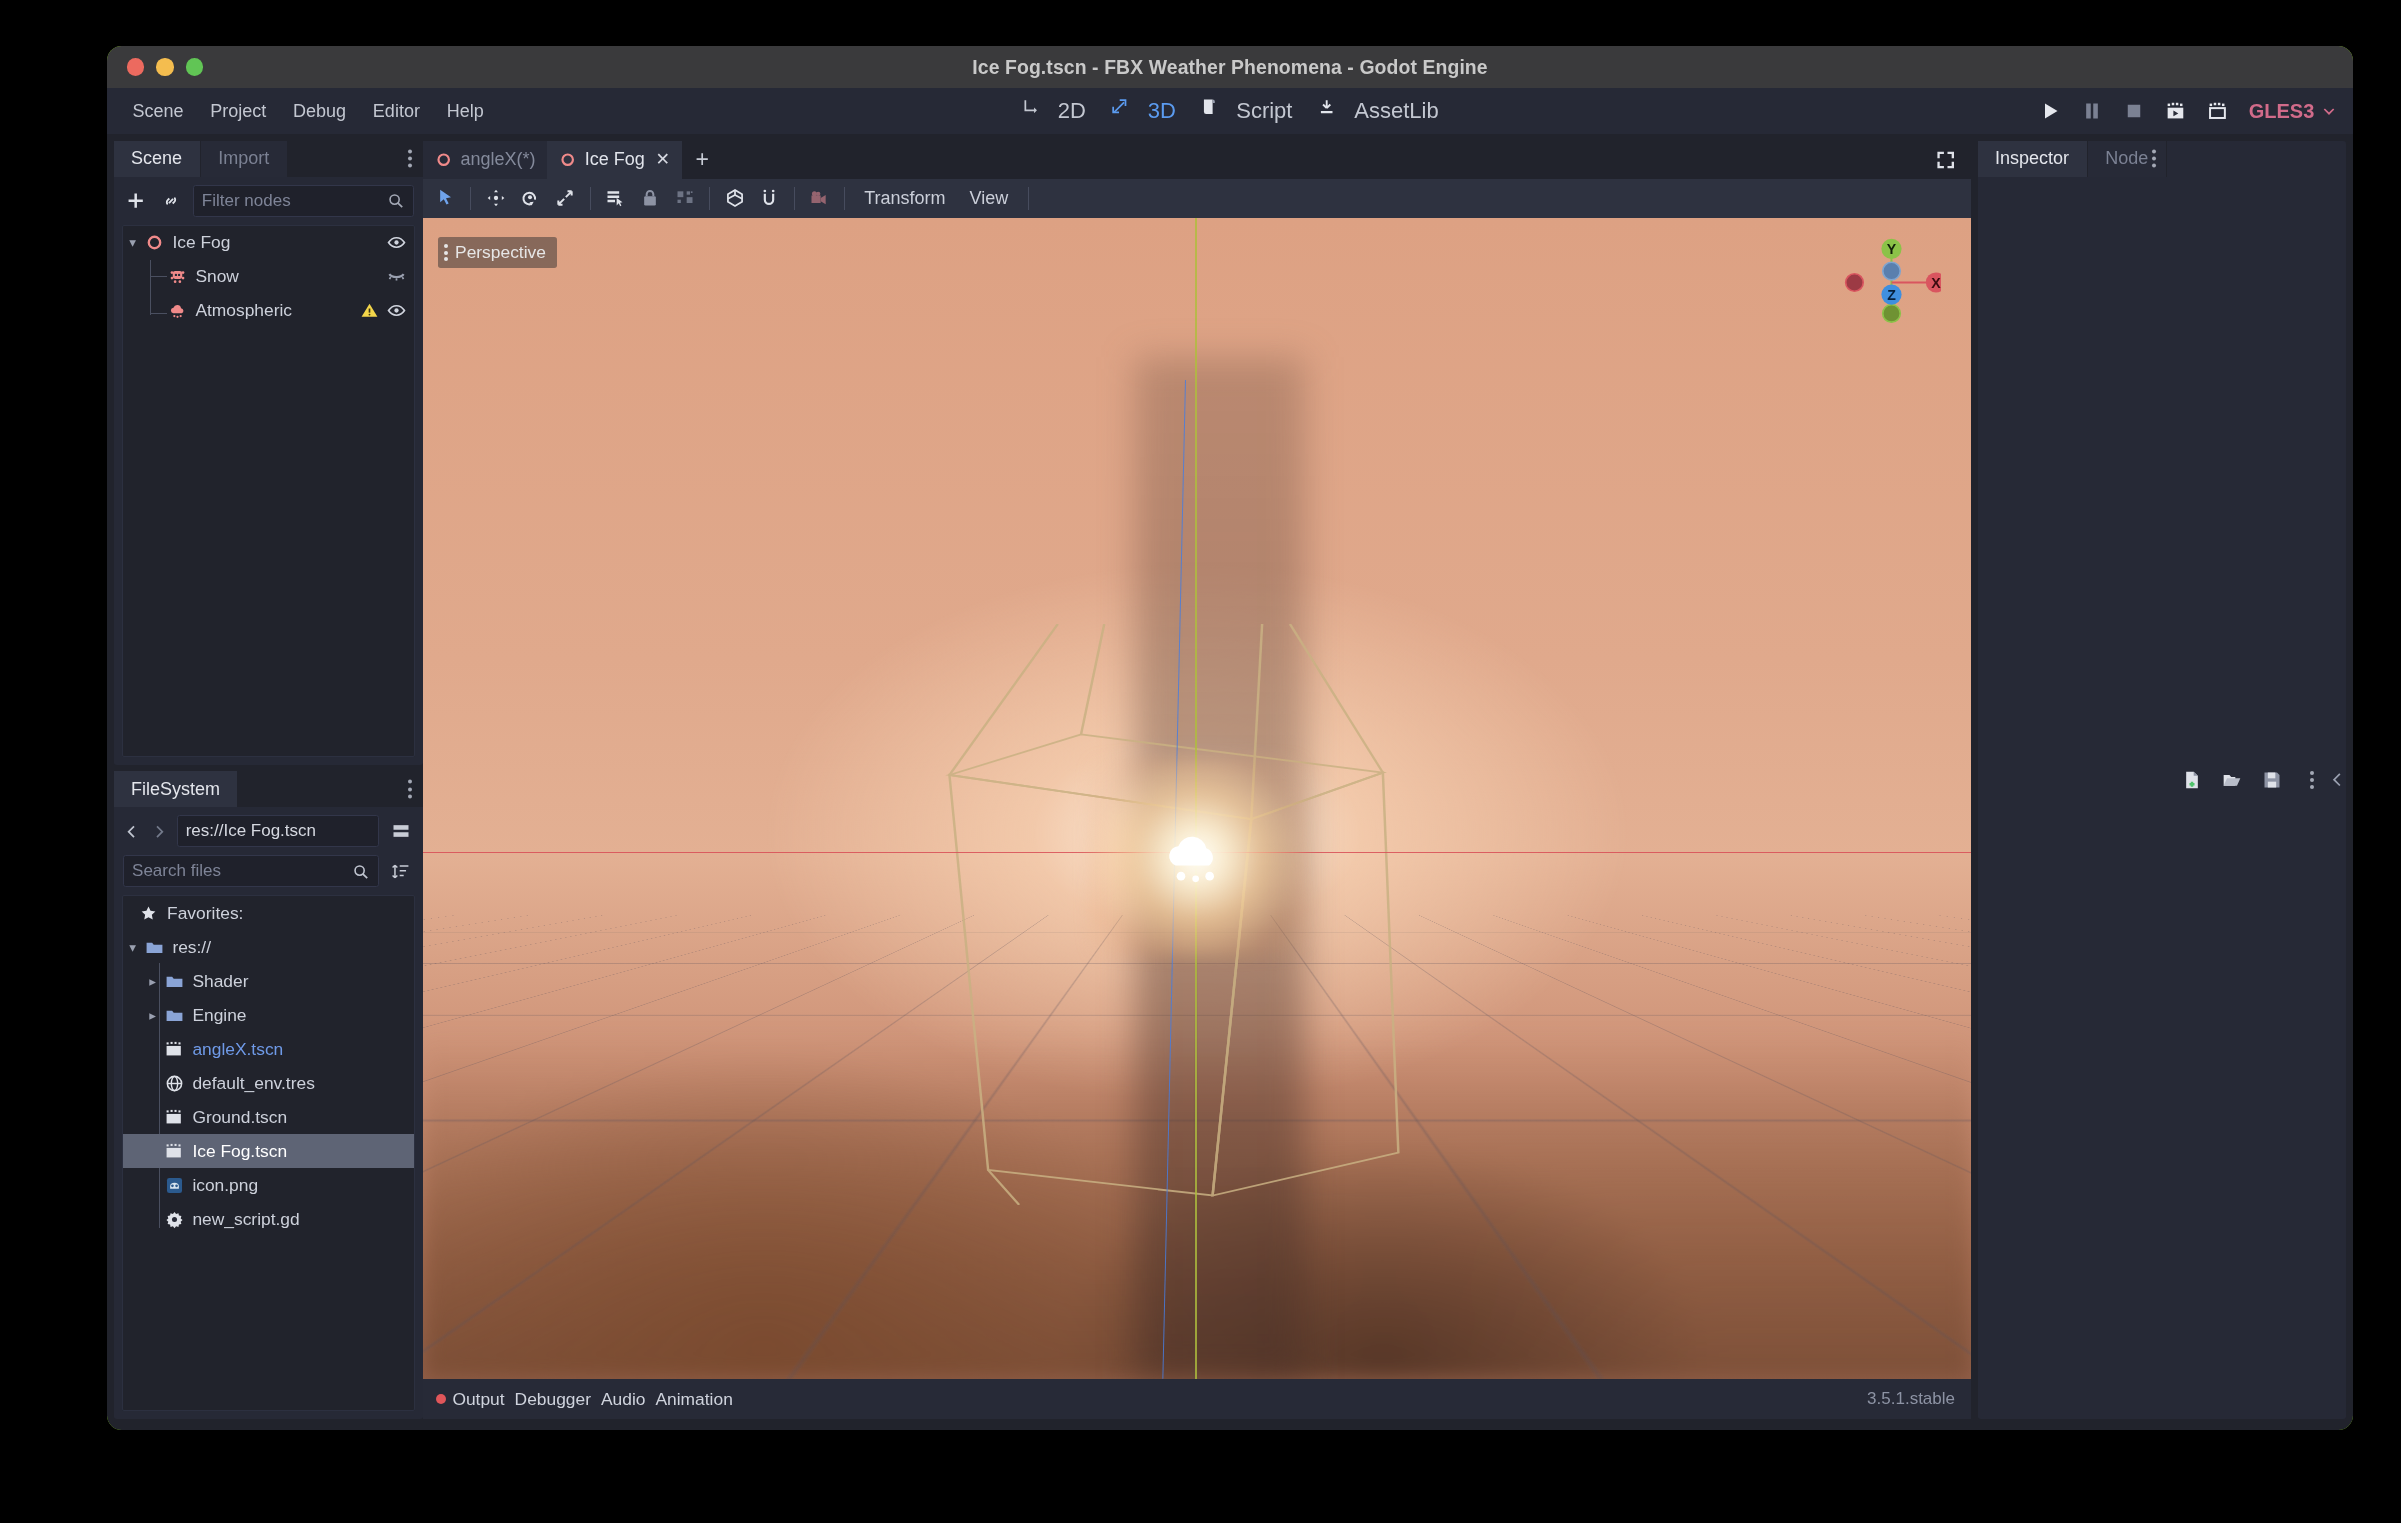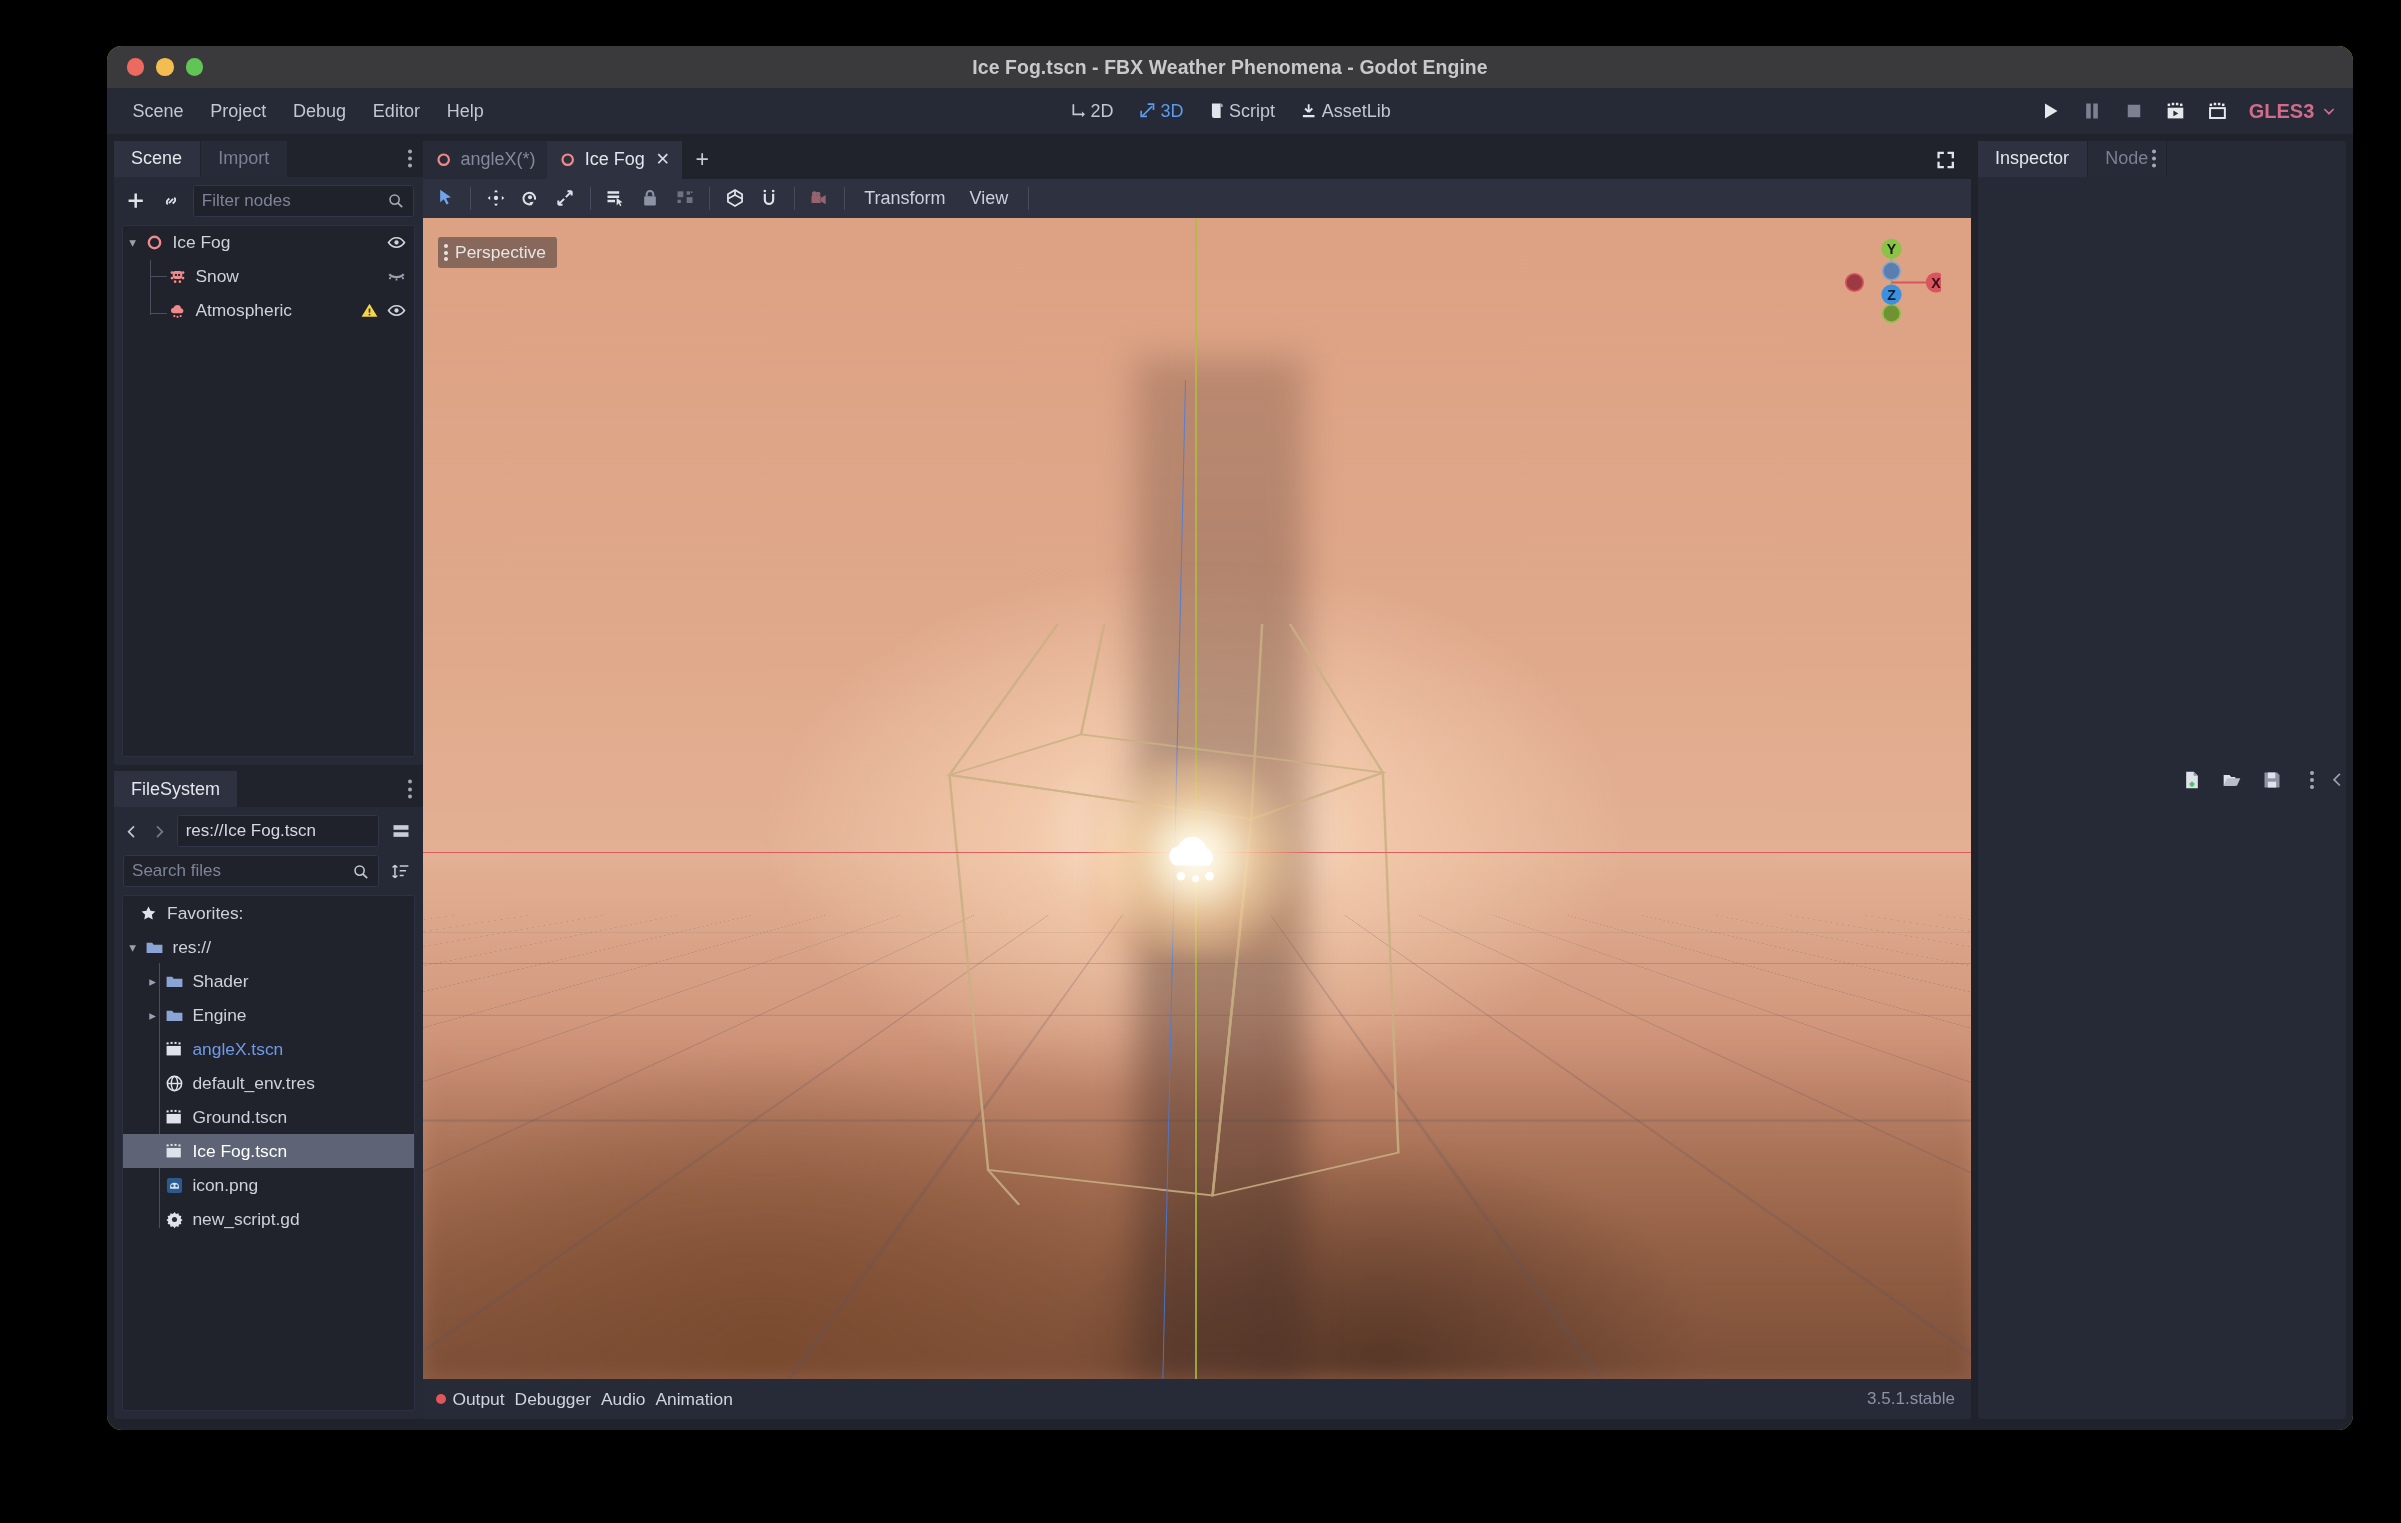--- a/index.html
+++ b/index.html
@@ -60,23 +60,23 @@
     color: #c3c7d1; font-size: 18px;
     padding: 6.7px 13.4px; border-radius: 2.7px;
     white-space: nowrap;
   }
   #centertabs {
     position: absolute; left: 0; right: 0;
     display: flex; justify-content: center; align-items: center; gap: 6.7px;
     pointer-events: none;
   }
   .main-tab {
-    display: flex; align-items: center; gap: 4px;
+    display: flex; gap: 19px;
     padding: 5.4px 9.4px; border-radius: 3.4px;
-    font-size: 18px; color: #c3c7d1;
+    font-size: 22px; color: #c3c7d1;
     pointer-events: auto;
   }
   .main-tab.active { color: #5b9bf0; }
   .main-tab .g { font-size: 17.4px; line-height: 1; }
   #playbar {
     position: absolute; right: 16px;
     display: flex; align-items: center; gap: 19px;
   }
   .play-btn { width: 23px; height: 23px; display:flex; align-items:center; justify-content:center; }
   #renderer {

